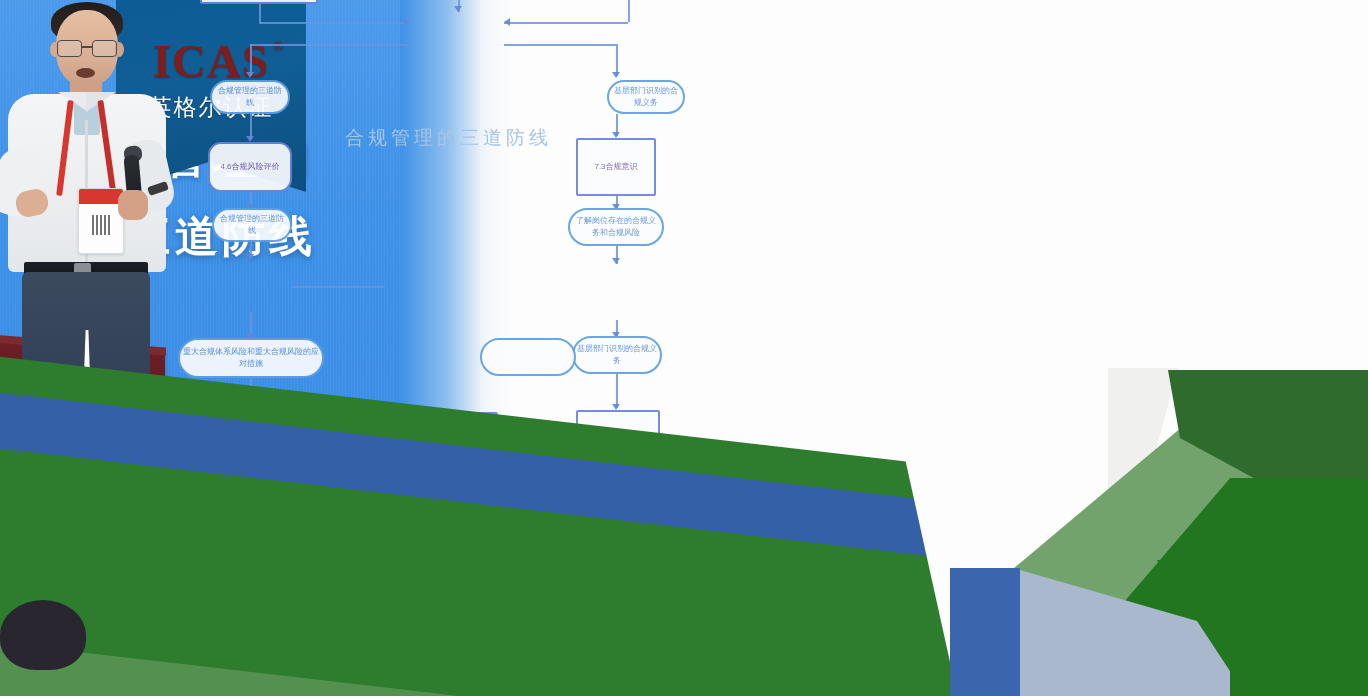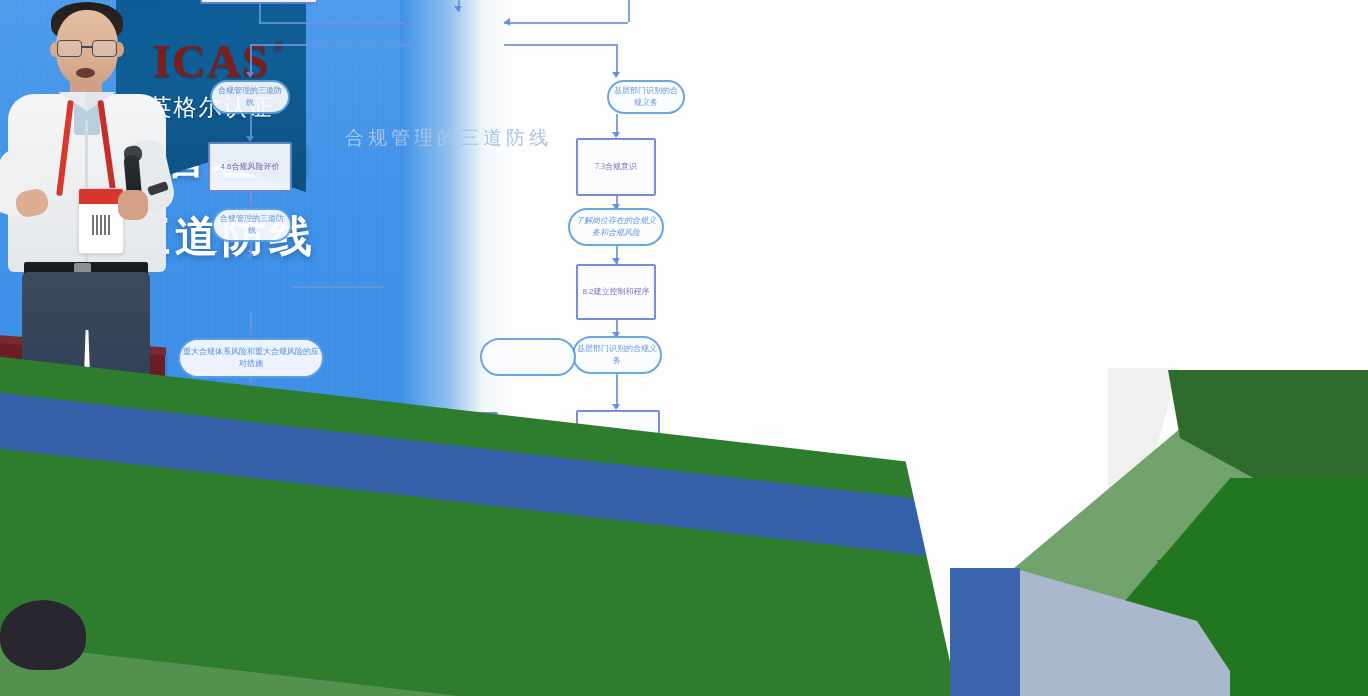--- a/index.html
+++ b/index.html
@@ -372,21 +372,21 @@
     <div class="arw" style="left:246px;top:72px;"></div>
 
     <div class="edge h" style="left:504px;top:44px;width:112px;"></div>
     <div class="edge v" style="left:616px;top:44px;height:32px;"></div>
     <div class="arw" style="left:612px;top:72px;"></div>
 
     <div class="node round" style="left:210px;top:80px;width:80px;height:34px;">合规管理的三道防线</div>
     <div class="edge v" style="left:250px;top:114px;height:26px;"></div>
     <div class="arw" style="left:246px;top:136px;"></div>
 
-    <div class="node rect" style="left:208px;top:142px;width:84px;height:50px;">4.6合规风险评价</div>
+    <div class="node rect" style="left:208px;top:142px;width:84px;height:50px;border-radius:13px;">4.6合规风险评价</div>
     <div class="edge v" style="left:250px;top:192px;height:16px;"></div>
     <div class="arw" style="left:246px;top:204px;"></div>
 
     <div class="node round" style="left:212px;top:208px;width:80px;height:34px;">合规管理的三道防线</div>
     <div class="edge v" style="left:250px;top:242px;height:16px;"></div>
     <div class="arw" style="left:246px;top:254px;"></div>
 
     <div class="edge h" style="left:292px;top:286px;width:92px;"></div>
     <div class="edge v" style="left:250px;top:312px;height:26px;"></div>
     <div class="arw" style="left:246px;top:334px;"></div>
@@ -399,29 +399,28 @@
 
     <div class="node round" style="left:268px;top:482px;width:120px;height:36px;">重要合规义务风险得</div>
     <div class="edge v" style="left:326px;top:518px;height:22px;"></div>
     <div class="arw" style="left:322px;top:536px;"></div>
     <div class="node rect" style="left:292px;top:542px;width:80px;height:46px;">9.1应规测评价</div>
 
     <div class="node round" style="left:578px;top:80px;width:78px;height:34px;margin-left:29px;">基层部门识别的合规义务</div>
     <div class="edge v" style="left:616px;top:114px;height:22px;"></div>
     <div class="arw" style="left:612px;top:132px;"></div>
 
-    <div class="node rect" style="left:576px;top:138px;width:80px;height:58px;font-family:Liberation Serif, serif;">7.3合规意识</div>
+    <div class="node rect" style="left:576px;top:138px;width:80px;height:58px;">7.3合规意识</div>
     <div class="edge v" style="left:616px;top:196px;height:12px;"></div>
     <div class="arw" style="left:612px;top:204px;"></div>
 
-    <div class="node round" style="left:568px;top:208px;width:96px;height:38px;font-style:italic;">了解岗位存在的合规义务和合规风险</div>
+    <div class="node round" style="left:568px;top:208px;width:96px;height:38px;">了解岗位存在的合规义务和合规风险</div>
     <div class="edge v" style="left:616px;top:246px;height:18px;"></div>
     <div class="arw" style="left:612px;top:258px;"></div>
 
-    <div class="node rect" style="left:576px;top:264px;width:80px;height:56px;">8.2建立控制和程序</div>
     <div class="edge v" style="left:616px;top:320px;height:16px;"></div>
     <div class="arw" style="left:612px;top:332px;"></div>
 
     <div class="node round" style="left:572px;top:336px;width:90px;height:38px;">基层部门识别的合规义务</div>
     <div class="edge v" style="left:616px;top:374px;height:34px;"></div>
     <div class="arw" style="left:612px;top:404px;"></div>
 
     <div class="node rect" style="left:576px;top:410px;width:84px;height:50px;">8.3提出疑虑</div>
     <div class="edge v" style="left:616px;top:460px;height:22px;"></div>
     <div class="arw" style="left:612px;top:478px;"></div>

